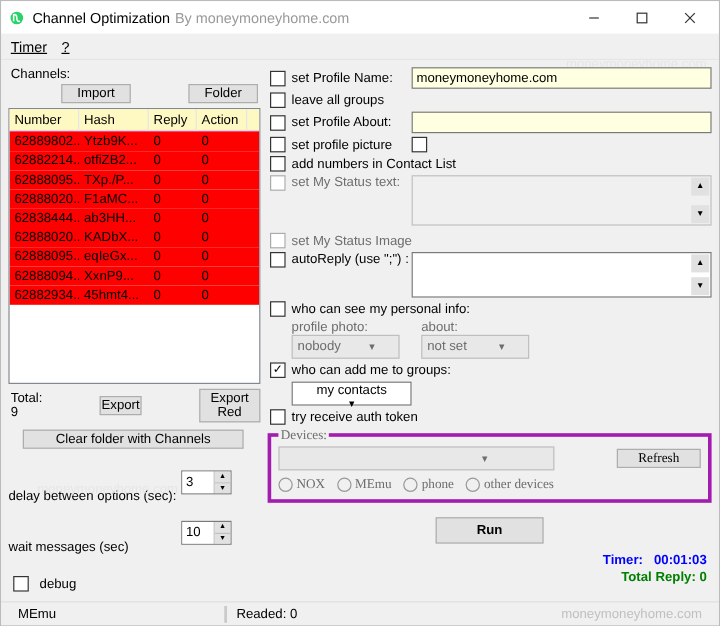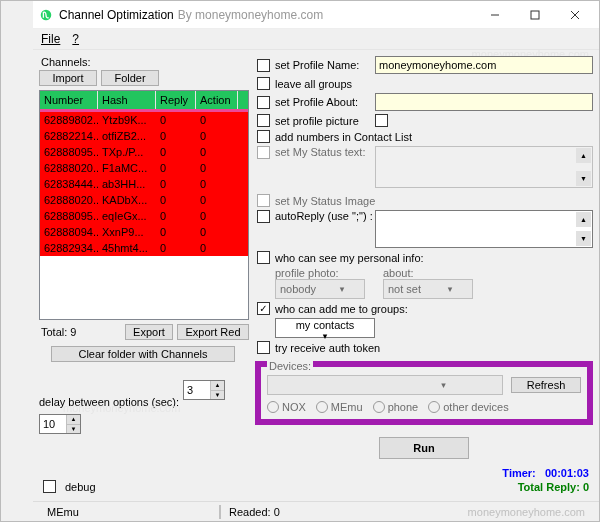--- a/index.html
+++ b/index.html
@@ -1,35 +1,35 @@
 <!DOCTYPE html>
 <html><head>
 <meta charset="utf-8">
 <style>
   * { box-sizing: border-box; }
   body { margin: 0; font-family: "Segoe UI", Tahoma, sans-serif; font-size: 11px; background: #fff; color: #000; }
-  .window { width: 600px; height: 522px; border: 1px solid #bbb; display: flex; flex-direction: column; background: #f0f0f0; padding-left: 32px; }
+  .window { width: 600px; height: 522px; border: 1px solid #bbb; display: flex; flex-direction: column; background: #f0f0f0; }
   .titlebar { display: flex; align-items: center; height: 28px; padding: 0 4px 0 6px; background: #fff; border-bottom: 1px solid #eee; }
   .title-icon { width: 14px; height: 14px; margin-right: 6px; }
   .title-icon svg { width: 14px; height: 14px; display:block;}
   .title-text { font-size: 12px; }
   .title-sub { color: #999; margin-left: 4px; }
   .title-controls { margin-left: auto; display: flex; }
   .title-btn { width: 40px; height: 26px; display: flex; align-items: center; justify-content: center; cursor: pointer; }
   .title-btn svg { stroke: #333; }
   .menubar { display: flex; gap: 12px; padding: 3px 8px; background: #f0f0f0; font-size: 12px; border-bottom:1px solid #e5e5e5;}
   .menubar span { text-decoration: underline; cursor: pointer; }
   .body { flex: 1; display: flex; padding: 6px; gap: 6px; position: relative; overflow: hidden; background:#f0f0f0;}
   .left { width: 210px; display: flex; flex-direction: column; }
   .sec-label { font-size: 11px; margin: 0 0 2px 2px; }
-  .btn { background: #e1e1e1; border: 1px solid #adadad; font-size: 11px; padding: 1px 0; cursor: pointer; text-align: center; font-family: inherit; }
+  .btn { background: #e1e1e1; border: 1px solid #adadad; font-size: 11px; padding: 1px 0; cursor: pointer; text-align: center; font-family: inherit; margin-left: 44px; }
   .btn-row { display: flex; gap: 4px; margin-bottom: 4px; }
   .btn-row .btn { width: 58px; }
   .grid { background: #fff; border: 1px solid #828790; flex: none; height: 230px; display: flex; flex-direction: column; }
-  .grid-head { display: flex; background: #22c55e; border-bottom: 3px solid #ec4899; }
+  .grid-head { display: flex; background: #fef9c3; border-bottom: 1px solid #ec4899; }
   .grid-head div { font-size: 11px; padding: 3px 4px; border-right: 1px solid #e5e5e5;}
   .col-num { width: 58px; }
   .col-hash { width: 58px; }
   .col-reply { width: 40px; }
   .col-action { width: 42px; }
   .grid-body { flex: 1; overflow: hidden; }
   .grid-row { display: flex; background: #ff0000; color: #000; font-size: 11px; line-height: 16px; }
   .grid-row div { padding: 0 4px; overflow: hidden; white-space: nowrap; text-overflow: clip; }
   .total-row { display: flex; align-items: center; margin-top: 4px; gap:4px;}
   .total-row .btn { width: 48px; }
@@ -52,21 +52,21 @@
   .clabel.dis{color:#6d6d6d;}
   .tinput { border: 1px solid #7a7a7a; background: #fff; font-size: 11px; padding: 1px 3px; height: 18px; font-family:inherit; outline:none;}
   .tinput.yellow { background:#ffffe1; }
   .multiline { border: 1px solid #c0c0c0; background: #f0f0f0; position:relative; }
   .ml-scroll { position:absolute; right:1px; width:15px; display:flex; flex-direction:column; justify-content:space-between; top:1px; bottom:1px;}
   .ml-scroll div{width:15px;height:15px;background:#e1e1e1;display:flex;align-items:center;justify-content:center;font-size:7px;cursor:pointer;}
   .combo{display:flex;border:1px solid #7a7a7a;background:#e8e8e8;height:20px;align-items:center;font-size:11px;}
   .combo.dis{border-color:#bfbfbf;color:#6d6d6d;}
   .combo span{flex:1;padding:0 4px;}
   .combo .arrow{width:16px;text-align:center;font-size:9px;}
-  .group{border:6px solid #a21caf;padding:8px 6px 6px;position:relative;margin-top:4px;}
+  .group{border:3px solid #a21caf;padding:8px 6px 6px;position:relative;margin-top:4px;font-family:Liberation Serif, serif;}
   .group-title{position:absolute;top:-7px;left:6px;background:#f0f0f0;padding:0 2px;font-size:11px;color:#6d6d6d;}
   .radio-row{display:flex;gap:10px;margin-top:6px;align-items:center;}
   .radio{width:12px;height:12px;border:1px solid #999;border-radius:50%;margin-right:3px;flex:none;}
   .rlabel{color:#6d6d6d;font-size:11px;display:flex;align-items:center;}
   .run-btn{width:90px;height:22px;margin:12px auto 0;display:block;font-weight:bold;}
   .bottom-info{display:flex;justify-content:flex-end;gap:30px;margin-top:8px;padding-right:4px;}
   .timer-lbl{color:#0000ff;font-weight:bold;}
   .timer-val{color:#0000ff;font-weight:bold;}
   .reply-lbl{color:#008000;font-weight:bold;}
   .statusbar{height:20px;border-top:1px solid #dcdcdc;display:flex;align-items:center;font-size:11px;background:#f0f0f0;padding:0 6px;gap:0;}
@@ -101,21 +101,21 @@
       <div class="title-btn">
           <svg width="10" height="10">
             <line x1="1" y1="1" x2="9" y2="9" stroke-width="1"></line>
             <line x1="9" y1="1" x2="1" y2="9" stroke-width="1"></line>
           </svg>
         </div>
     </div>
   </div>
 
   <div class="menubar">
-    <span>File</span>
+    <span>Timer</span>
     <span>?</span>
   </div>
 
   <div class="body">
     <span class="watermark" style="left:30px;top:352px;">moneymoneyhome.com</span>
     <span class="watermark" style="right:10px;top:-2px;">moneymoneyhome.com</span>
 
     <div class="left">
       <div class="sec-label">Channels:</div>
       <div class="btn-row">
@@ -197,20 +197,21 @@
         <label>delay between options (sec):</label>
         <div class="spin">
           <input value="3" style="">
           <div class="spin-btns">
               <div>▲</div>
               <div>▼</div>
             </div>
         </div>
       </div>
       <div class="spin-row" style="margin-top:6px;">
+        <label>wait messages (sec)</label>
         <div class="spin">
           <input value="10" style="">
           <div class="spin-btns">
               <div>▲</div>
               <div>▼</div>
             </div>
         </div>
       </div>
 
       <div class="debug-row">

